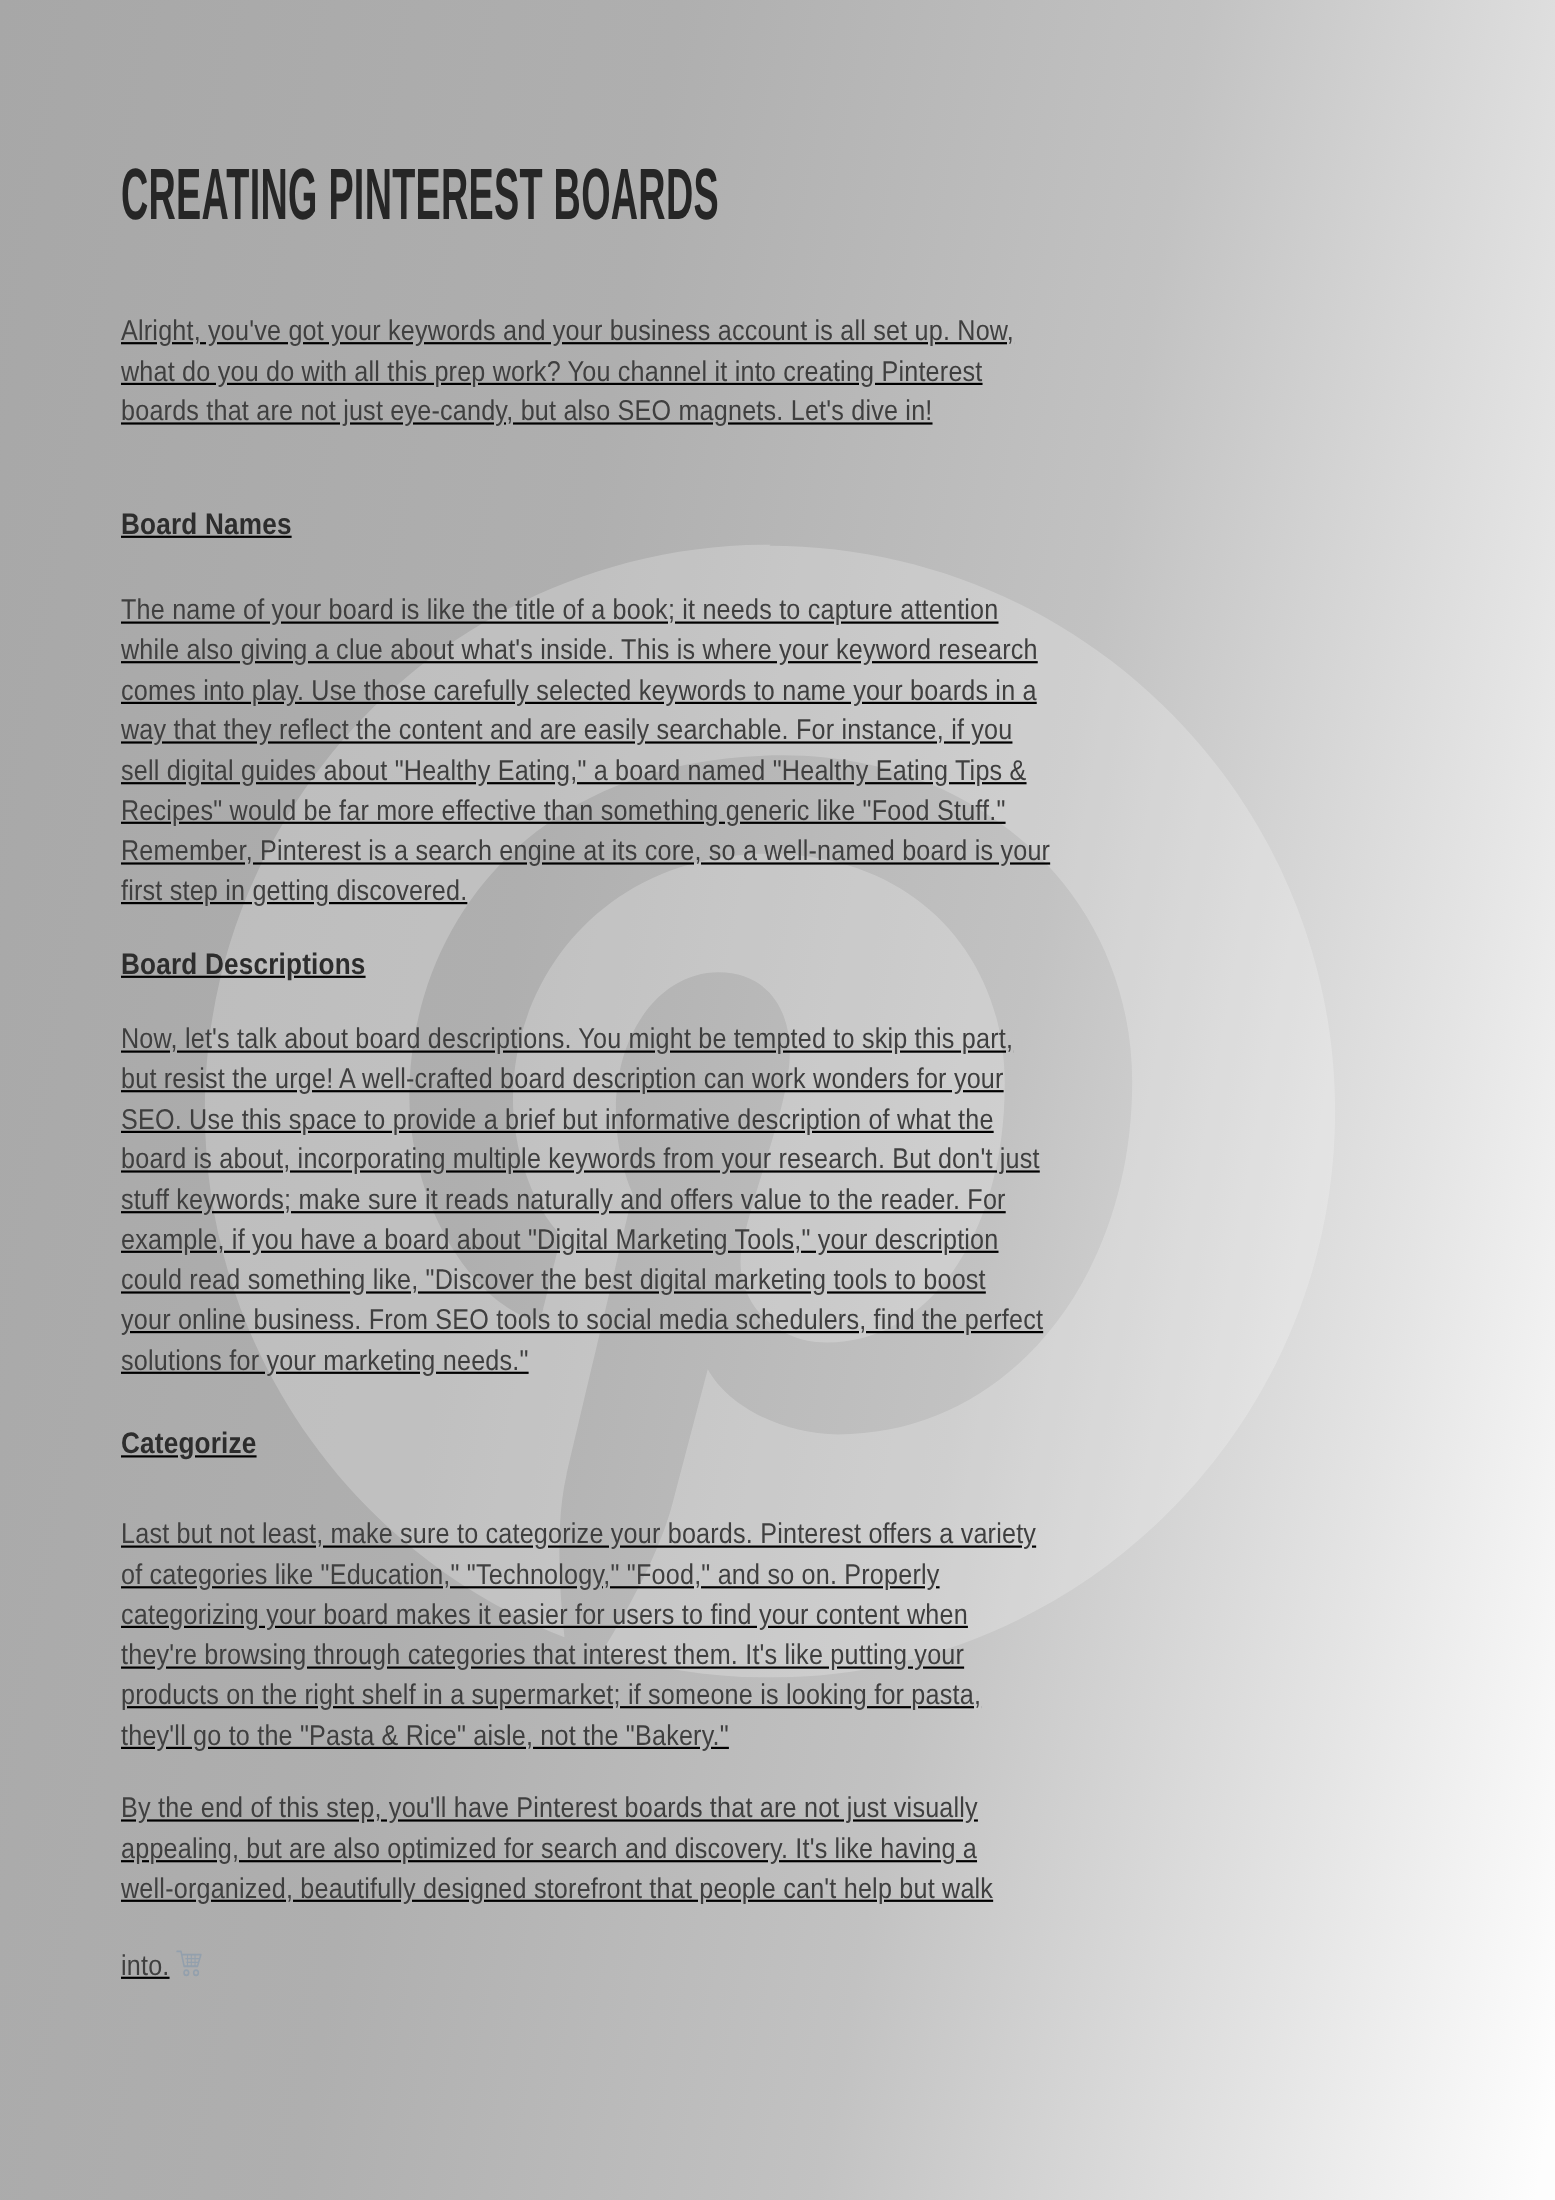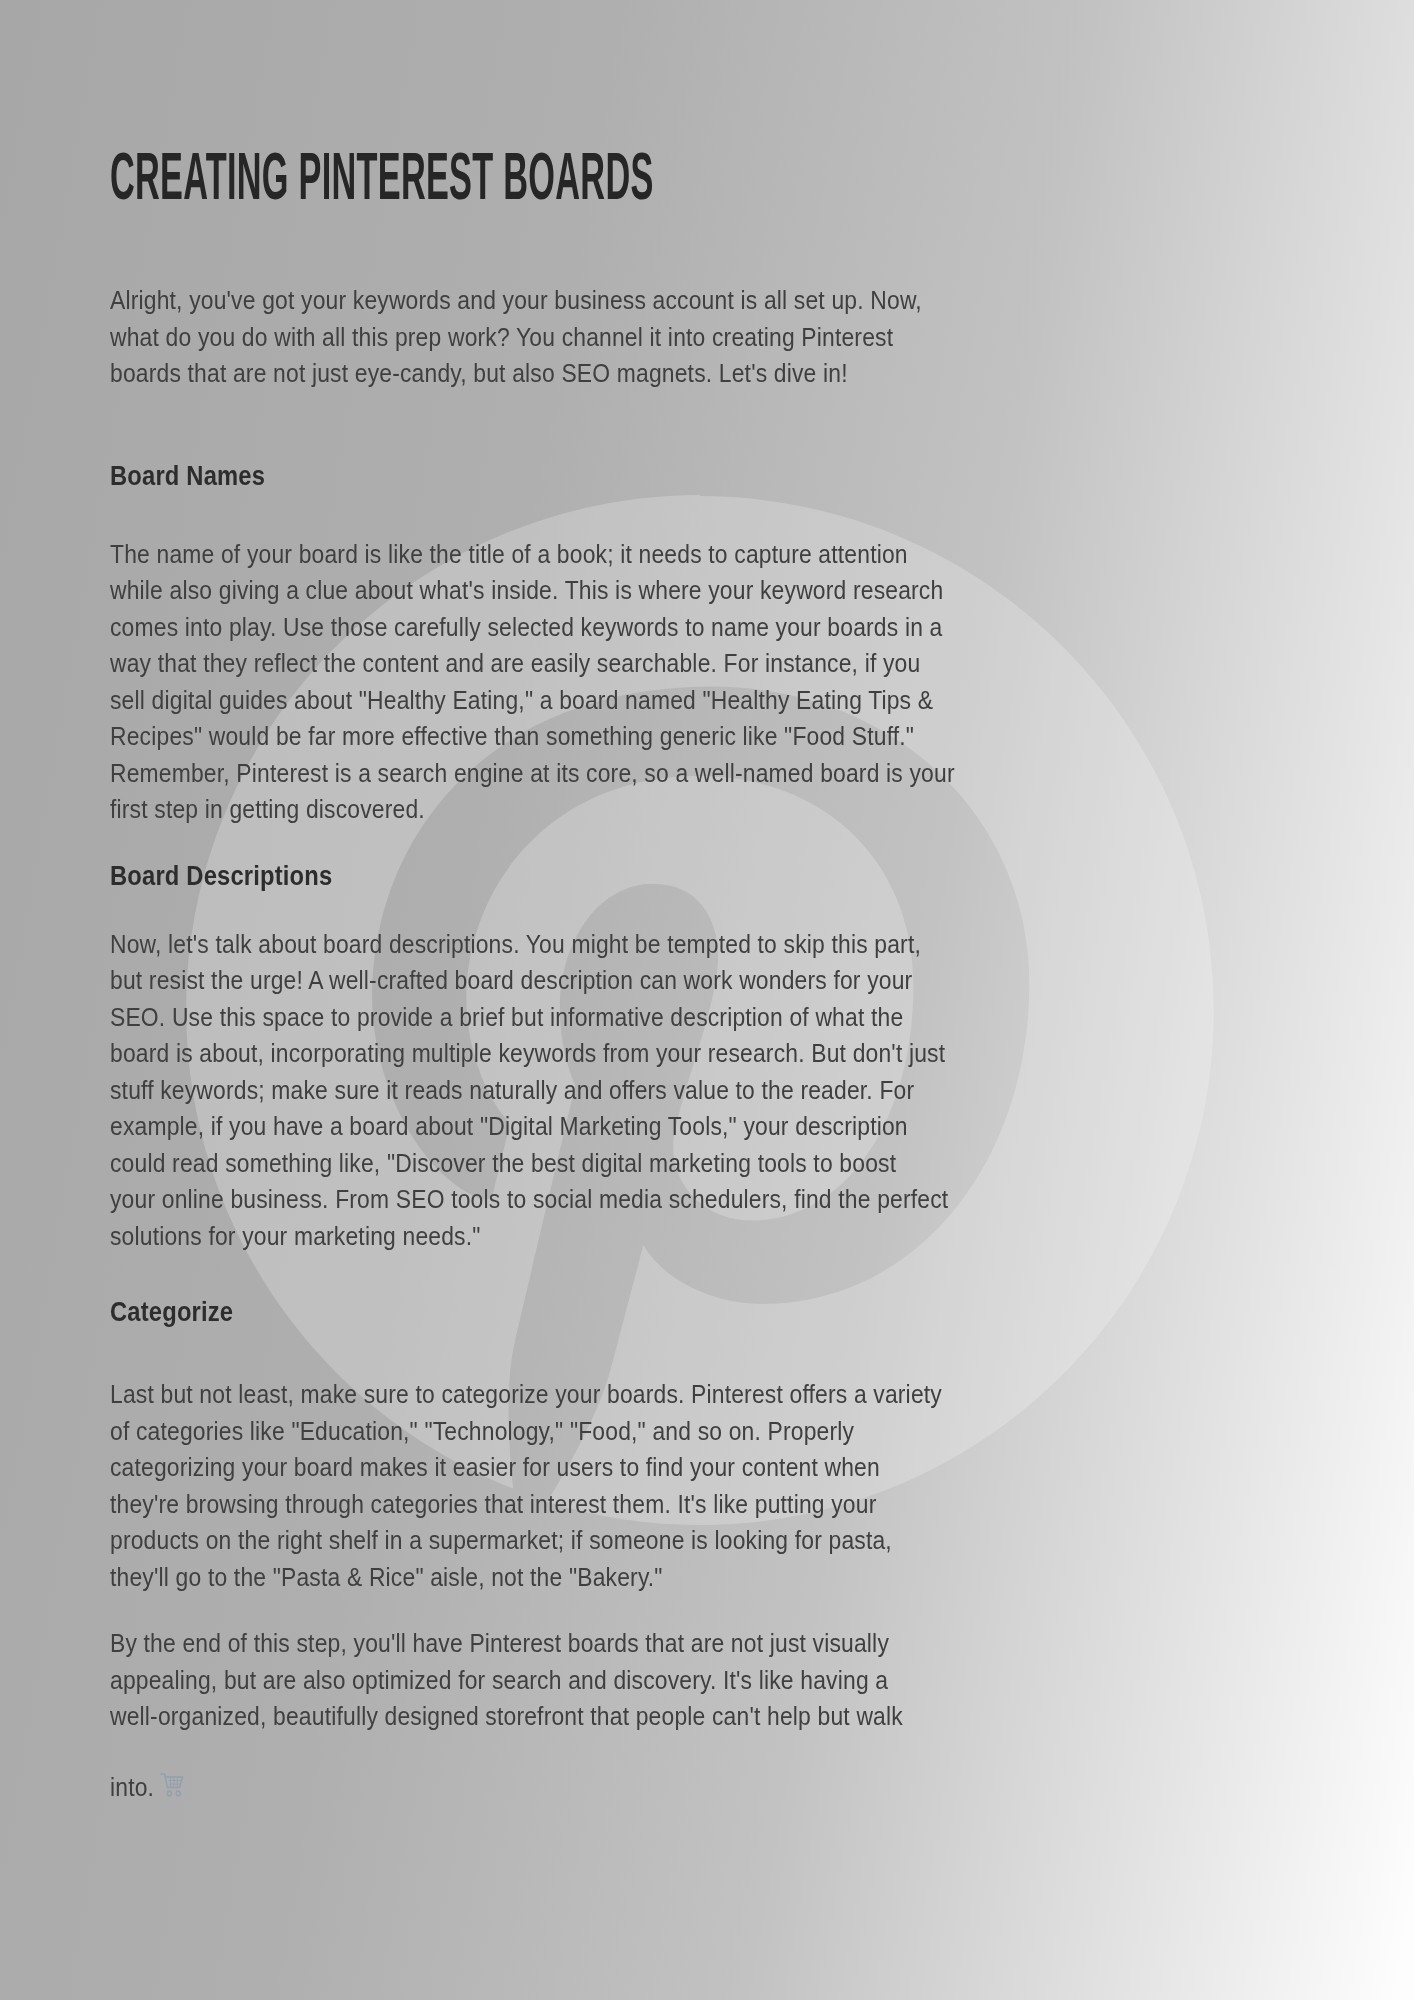--- a/index.html
+++ b/index.html
@@ -4,20 +4,21 @@
 <style>
   html, body { margin: 0; padding: 0; }
   body { font-family: "Liberation Sans", sans-serif; }
 
   .page {
     position: relative;
     width: 1414px;
     height: 2000px;
     overflow: hidden;
     background: linear-gradient(100deg, #a7a7a7 0%, #afafaf 35%, #c2c2c2 62%, #e4e4e4 84%, #fdfdfd 99%);
+    text-decoration: underline;
   }
 
   .watermark {
     position: absolute;
     left: 185px;
     top: 495px;
     width: 1030px;
     height: 1030px;
     opacity: 0.22;
     pointer-events: none;

